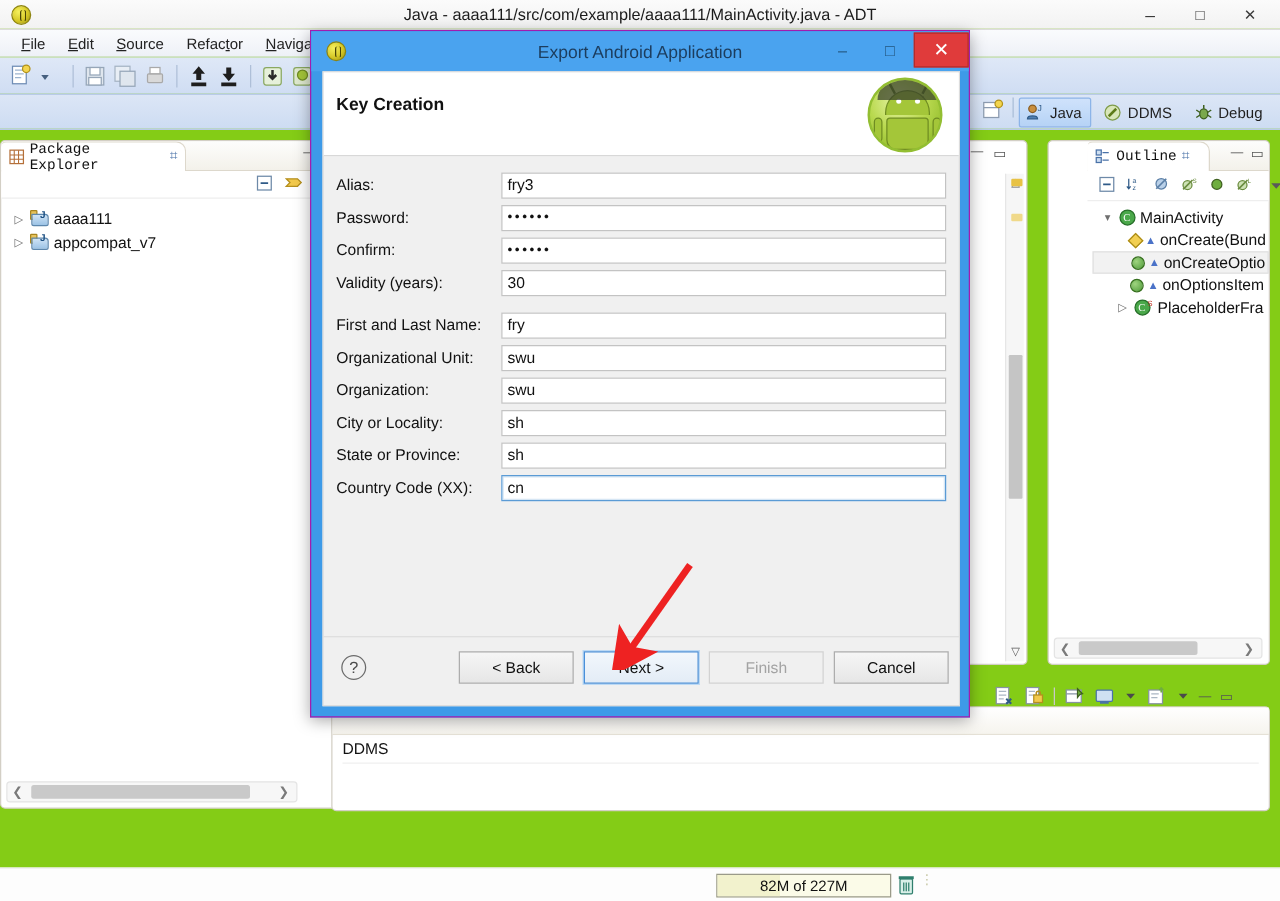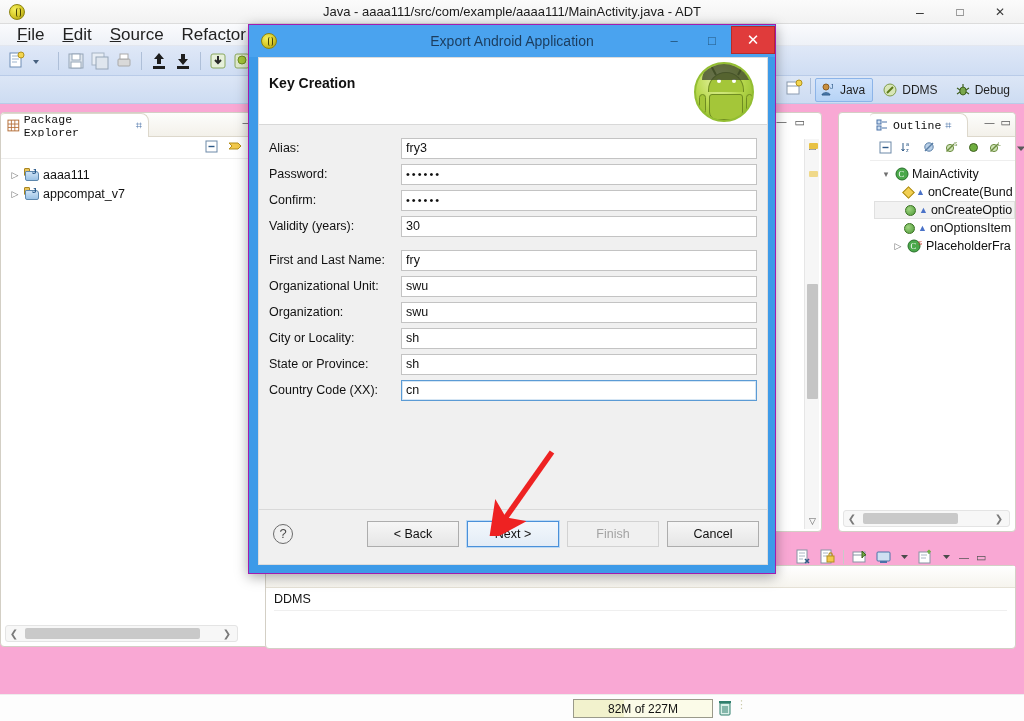--- a/index.html
+++ b/index.html
@@ -4,21 +4,21 @@
 <style>
   * { box-sizing: border-box; }
   html, body {
     margin: 0; padding: 0;
     width: 1024px; height: 721px;
     overflow: hidden;
     font-family: "Liberation Sans", sans-serif;
     font-size: 12px;
     background: #fdfdfd;
   }
-  #root { position: relative; width: 1024px; height: 721px; background: #f9a8d4; }
+  #root { position: relative; width: 1024px; height: 721px; background: #84cc16; }
 
   
   .ide-titlebar {
     position: absolute; left: 0; top: 0; width: 1024px; height: 24px;
     background: linear-gradient(to bottom, #fbfbfb, #f2f2f2);
     border-bottom: 1px solid #dcdcdc;
   }
   .ide-title-text {
     position: absolute; left: 0; top: 0; width: 1024px; height: 24px;
     line-height: 24px; text-align: center; color: #1b1b1b; font-size: 13px;
@@ -39,21 +39,21 @@
   .ide-winbtn .gl { position: absolute; left: 50%; top: 50%; transform: translate(-50%,-50%); color: #3a3a3a; font-size: 12px; }
   .ide-winbtn.min .gl { font-size: 14px; }
 
   
   .menubar {
     position: absolute; left: 0; top: 24px; width: 1024px; height: 22px;
     background: linear-gradient(to bottom, #fafbfd, #eef1f7);
     border-bottom: 1px solid #e3e7ef;
     display: flex; align-items: center; padding-left: 8px; gap: 0;
   }
-  .menuitem { padding: 2px 9px; color: #222; font-size: 17px; white-space: nowrap; }
+  .menuitem { padding: 2px 9px; color: #222; font-size: 12px; white-space: nowrap; }
   .menuitem u { text-decoration: underline; }
 
   
   .toolbar {
     position: absolute; left: 0; top: 46px; width: 1024px; height: 30px;
     background: linear-gradient(to bottom, #dfe8f7, #cfddf3);
     border-bottom: 1px solid #b9cbe8;
     display: flex; align-items: center; padding-left: 6px; gap: 2px;
   }
   .tbico { width: 22px; height: 22px; position: relative; display: inline-block; }

